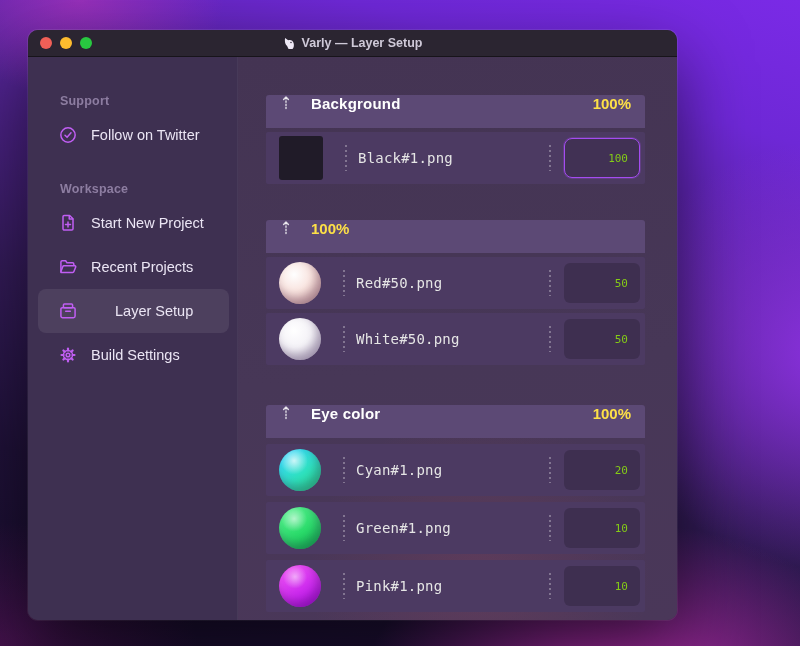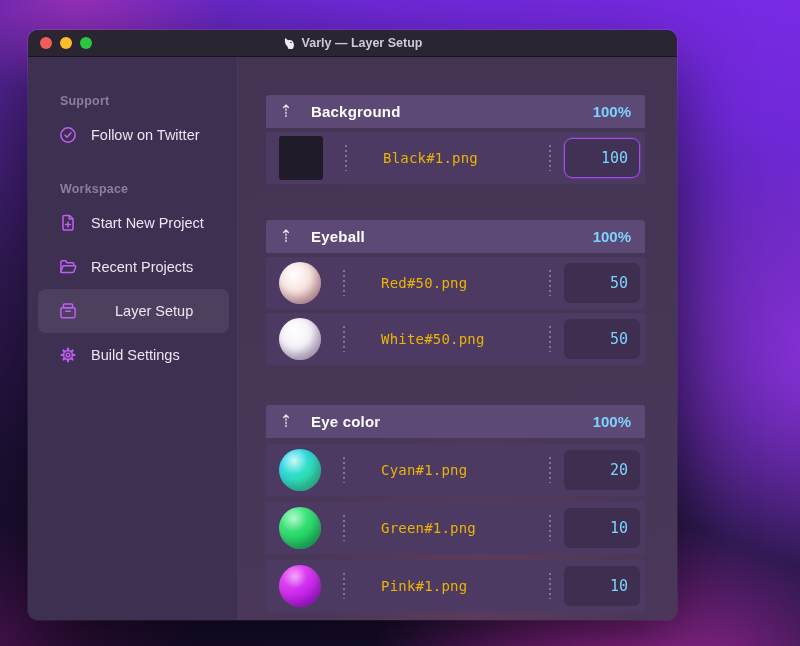--- a/index.html
+++ b/index.html
@@ -53,25 +53,25 @@
   .main {
     flex:1; min-width:0; padding:38px 32px 0 28px; overflow:hidden;
     background:
       radial-gradient(60% 45% at 55% 92%, rgba(193,80,100,.17) 0%, transparent 65%),
       linear-gradient(175deg, #443453 0%, #473757 55%, #4a3759 100%);
   }
   .group { margin-bottom:36px; }
   .group.gap-lg { margin-bottom:40px; }
   .group-header {
     height:33px; background:#5c4975; border-radius:3px 3px 0 0;
-    display:flex; align-items:center; padding:0 14px; gap:19px;
+    display:flex; align-items:flex-start; padding:0 14px; gap:19px;
   }
   .drag-handle { display:inline-flex; color:rgba(255,255,255,.8); cursor:grab; }
   .group-title { font-size:15px; font-weight:bold; color:#ffffff; flex:1; letter-spacing:.2px; }
-  .group-opacity { font-size:15px; font-weight:bold; color:#7dd3fc; }
+  .group-opacity { font-size:15px; font-weight:bold; color:#fde047; }
   .layer-row {
     height:52px; margin-top:4px; background:#4c3a62; border-radius:2px;
     display:flex; align-items:center; padding:0 5px 0 13px;
   }
   .group.gap-lg + .group .layer-row, .group:last-child .layer-row { margin-top:6px; }
   .thumb { flex:0 0 auto; margin-right:22px; }
   .thumb.square { width:44px; height:44px; border-radius:3px; background:#201b28; }
   .thumb.sphere {
     width:42px; height:42px; border-radius:50%;
     box-shadow:inset -4px -6px 9px rgba(40,10,60,.30);
@@ -79,27 +79,27 @@
   .thumb.red-sphere   { background:radial-gradient(circle at 36% 30%, #ffffff 0%, #f9e6e2 38%, #eac5be 68%, #c59b94 100%); }
   .thumb.white-sphere { background:radial-gradient(circle at 36% 30%, #ffffff 0%, #f4f2f7 42%, #dcd8e4 72%, #b5b0c2 100%); }
   .thumb.cyan-sphere  { background:radial-gradient(circle at 36% 28%, rgba(255,255,255,.75) 0%, rgba(255,255,255,0) 34%), linear-gradient(142deg, #37d8f5 15%, #2ae6a0 82%); }
   .thumb.green-sphere { background:radial-gradient(circle at 36% 28%, rgba(255,255,255,.60) 0%, rgba(255,255,255,0) 32%), linear-gradient(150deg, #53f08c 10%, #14cf58 85%); }
   .thumb.pink-sphere  { background:radial-gradient(circle at 38% 28%, rgba(255,255,255,.55) 0%, rgba(255,255,255,0) 30%), linear-gradient(150deg, #f055f5 5%, #bb16ea 85%); }
   .vsep {
     width:2px; height:26px; flex:0 0 2px;
     background:repeating-linear-gradient(to bottom, rgba(255,255,255,.30) 0 2px, transparent 2px 5px);
   }
   .layer-file {
-    flex:1; margin-left:36px; font-family:"DejaVu Sans Mono", monospace;
-    font-size:14px; color:#eab308; letter-spacing:.2px; white-space:nowrap; overflow:hidden;
+    flex:1; margin-left:11px; font-family:"DejaVu Sans Mono", monospace;
+    font-size:14px; color:#e5e5e5; letter-spacing:.2px; white-space:nowrap; overflow:hidden;
   }
   .val-input {
     width:76px; height:40px; margin-left:13px; flex:0 0 76px;
     background:rgba(0,0,0,.18); border:1.5px solid transparent; border-radius:6px;
-    font-family:"DejaVu Sans Mono", monospace; font-size:15px; color:#7dd3fc;
+    font-family:"DejaVu Sans Mono", monospace; font-size:11px; color:#84cc16;
     text-align:right; padding:0 11px 0 4px; outline:none;
   }
   .val-input.focused {
     background:rgba(0,0,0,.14); border-color:#a44cf0; border-radius:8px;
     box-shadow:0 0 0 1px rgba(164,76,240,.25);
   }
 </style>
 </head>
 <body>
 
@@ -221,21 +221,20 @@
       </div>
 
       <div class="group gap-lg">
         <div class="group-header">
           <span class="drag-handle">
             <svg width="12" height="17" viewBox="0 0 16 22" fill="none" stroke="currentColor" stroke-width="1.9" stroke-linecap="round">
                 <path d="M8 2.5 L4.8 5.7 M8 2.5 L11.2 5.7"></path>
                 <line x1="8" y1="3.5" x2="8" y2="20" stroke-dasharray="1.6 2.6"></line>
               </svg>
           </span>
-          <span class="group-title">Eyeball</span>
           <span class="group-opacity">100%</span>
         </div>
         <div class="layer-row">
           <span class="thumb sphere red-sphere"></span>
           <span class="vsep"></span>
           <span class="layer-file">Red#50.png</span>
           <span class="vsep"></span>
           <input class="val-input" type="text" value="50" style="">
         </div>
         <div class="layer-row">

